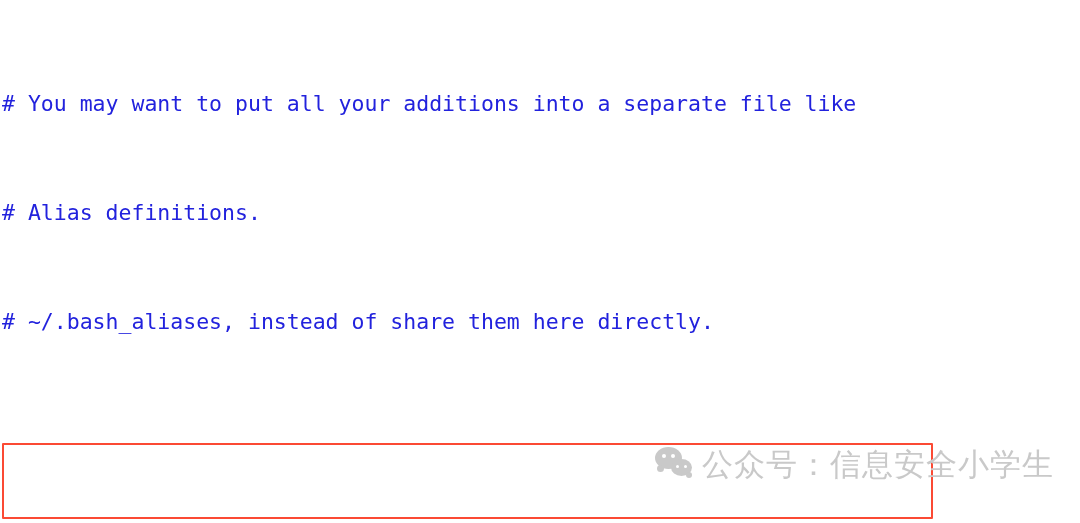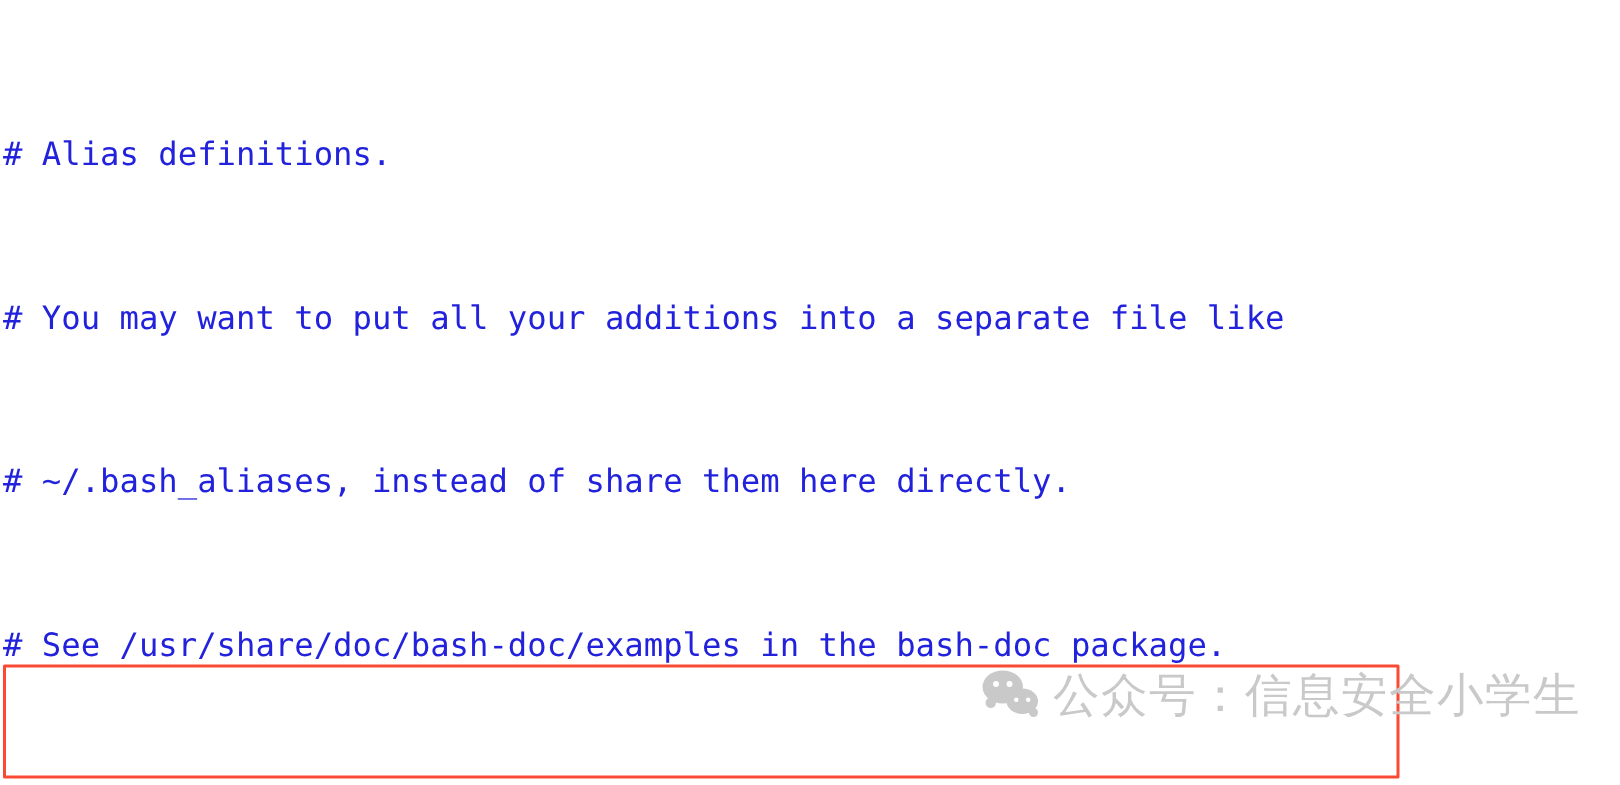--- a/index.html
+++ b/index.html
@@ -113,27 +113,26 @@
   .wechat-logo .d3 { left: 21px; top: 18px; width: 3px; height: 3px; }
   .wechat-logo .d4 { left: 29px; top: 18px; width: 3px; height: 3px; }
 </style>
 </head>
 <body>
 
 <div id="editor">
 
   <div class="code">
 
+    <div class="line"><span class="cm"># You may want to put all your additions into a separate file like</span></div>
+
     <div class="line"><span class="cm"># Alias definitions.</span></div>
-
-    <div class="line"><span class="cm"># You may want to put all your additions into a separate file like</span></div>
 
     <div class="line"><span class="cm"># ~/.bash_aliases, instead of share them here directly.</span></div>
 
-    <div class="line"><span class="cm"># See /usr/share/doc/bash-doc/examples in the bash-doc package.</span></div>
 
     
 
     
 
     
 
     
 
     

